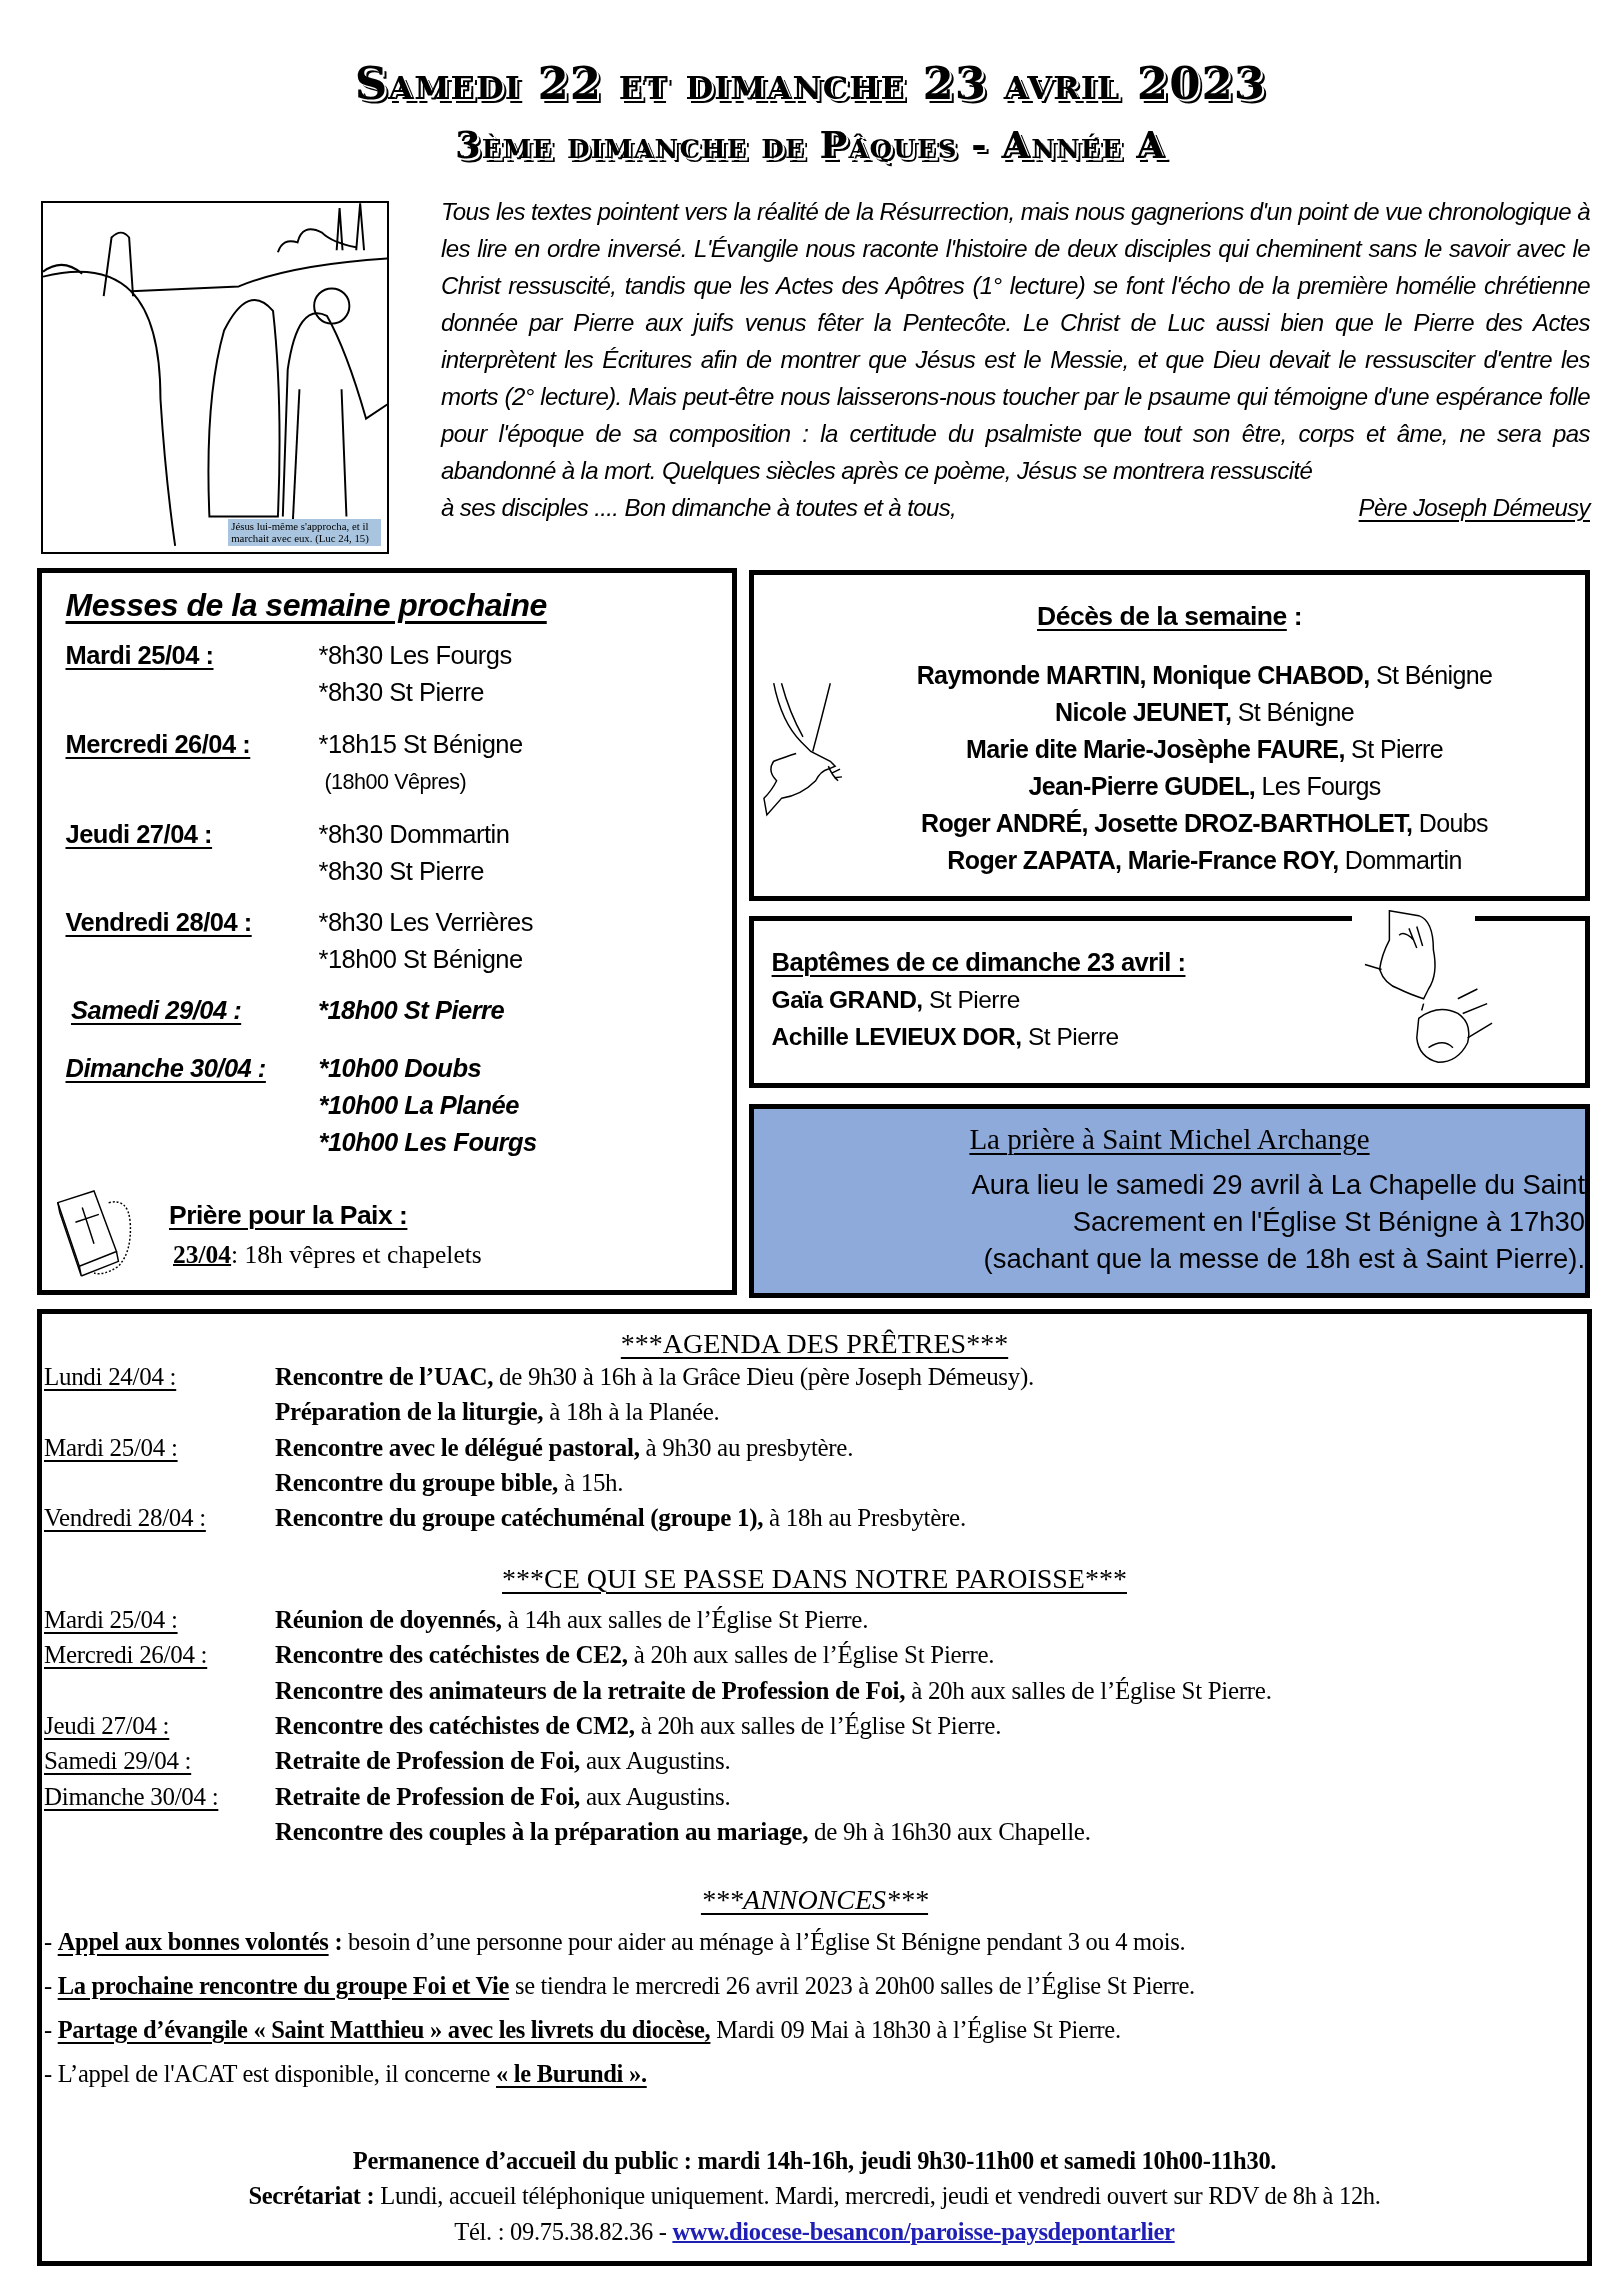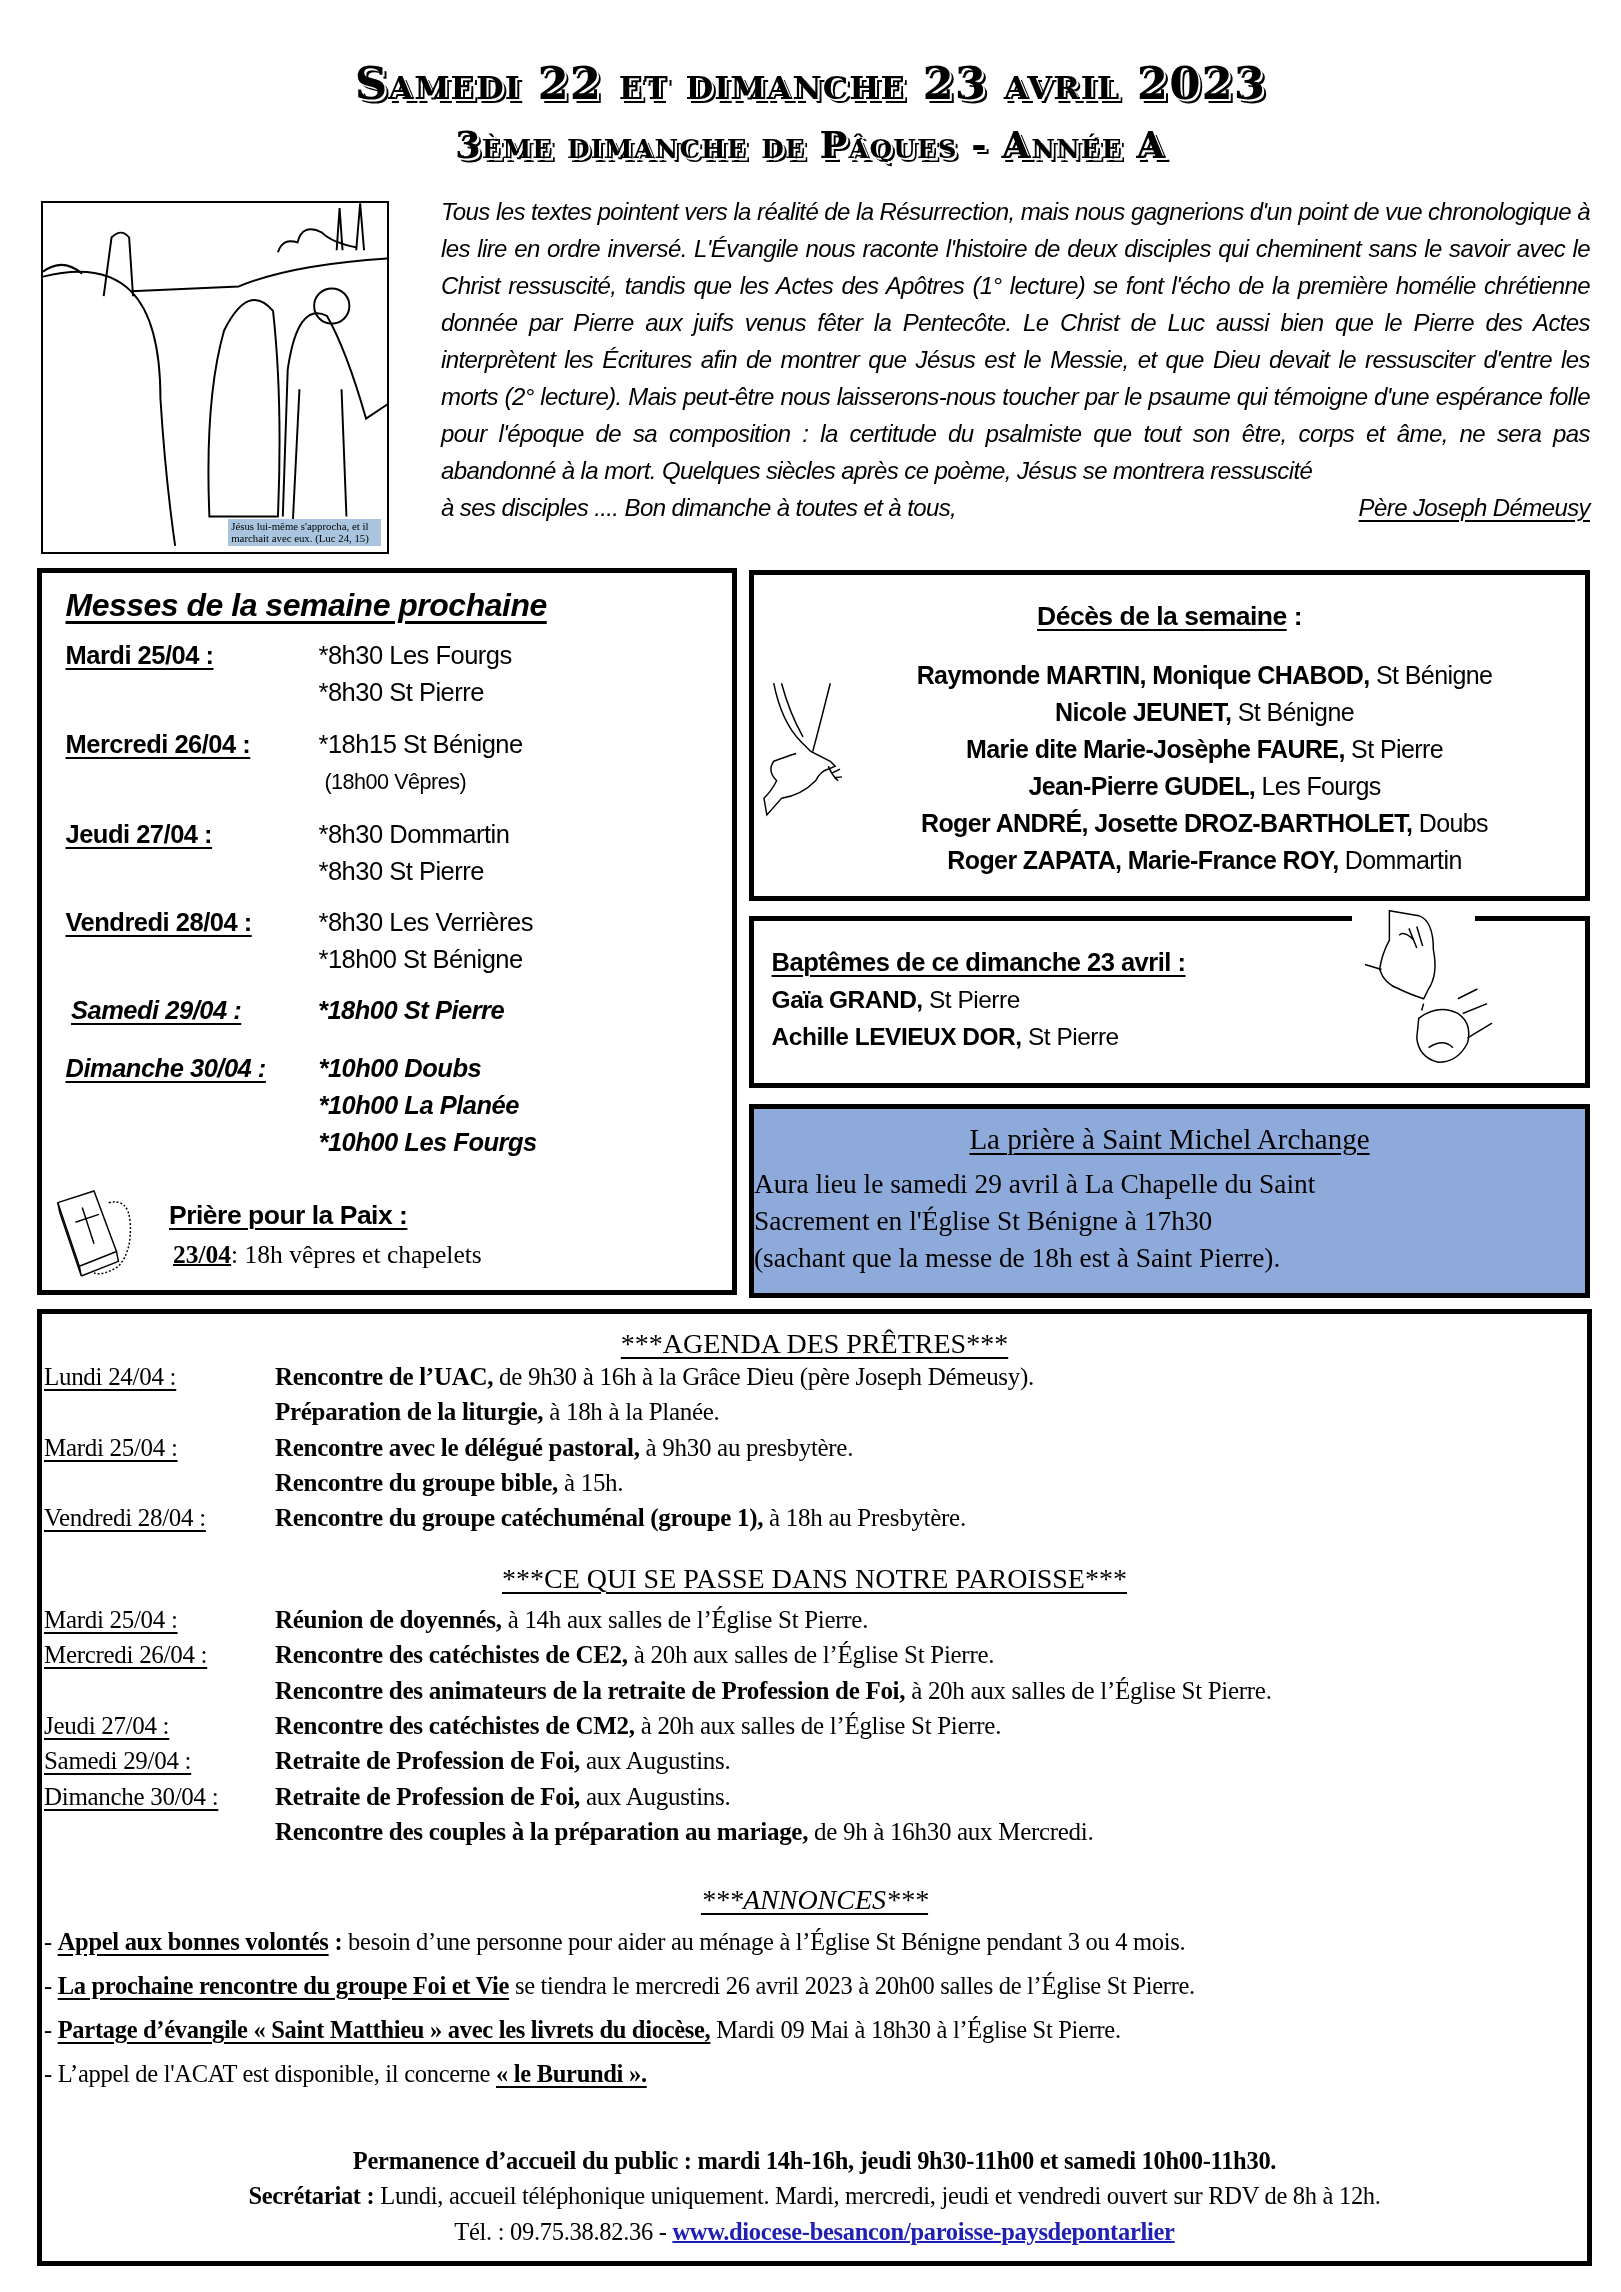--- a/index.html
+++ b/index.html
@@ -51,21 +51,21 @@
   .dove { position: absolute; left: 7.8px; top: 108px; width: 80px; width: 80px; height: 137px; }
 
   
   .bapt-gap { position: absolute; left: 598px; top: -7.8px; width: 123px; height: 9.8px; background: #fff; }
   .bapt-title { position: absolute; left: 17.6px; top: 27.4px; font-family: "Liberation Sans", sans-serif; font-weight: bold; font-size: 25.5px; text-decoration: underline; text-decoration-thickness: 2px; text-underline-offset: 3.9px; letter-spacing: -0.5px; }
   .bapt-row { position: absolute; left: 17.6px; font-family: "Liberation Sans", sans-serif; font-size: 24.5px; letter-spacing: -0.5px; }
   .bapt-icon { position: absolute; left: 606px; top: -19.6px; width: 137px; height: 176px; }
 
   
   .michel-title { position: absolute; left: 0; width: 100%; top: 13.7px; text-align: center; font-family: "Liberation Serif", serif; font-size: 29px; text-decoration: underline; text-decoration-thickness: 2px; text-underline-offset: 3.9px; }
-  .michel-text { position: absolute; left: 0; width: 100%; top: 57px; text-align: left; font-family: Liberation Serif, serif; font-size: 27.4px; line-height: 37px; }
+  .michel-text { position: absolute; left: 0; width: 100%; top: 57px; text-align: right; font-family: Liberation Sans, sans-serif; font-size: 27.4px; line-height: 37px; }
 
   
   .sec-title { position: absolute; left: 0; width: 100%; text-align: center; font-family: "Liberation Serif", serif; font-size: 28px; }
   .sec-title span { text-decoration: underline; text-decoration-thickness: 2px; text-underline-offset: 3.9px; }
   .agenda-row { position: absolute; left: 2px; display: flex; font-family: "Liberation Serif", serif; font-size: 25px; white-space: nowrap; letter-spacing: -0.3px; }
   .agenda-day { width: 231px; text-decoration: underline; text-decoration-thickness: 2px; text-underline-offset: 3.9px; }
   .agenda-day.blank { text-decoration: none; }
   .agenda-text b { font-weight: bold; }
   .annonce { position: absolute; left: 2px; font-family: "Liberation Serif", serif; font-size: 24.5px; white-space: nowrap; letter-spacing: -0.3px; }
   .annonce b.u { text-decoration: underline; text-decoration-thickness: 2px; text-underline-offset: 3.9px; }
@@ -257,21 +257,21 @@
   <div class="agenda-row" style="top:433px">
     <div class="agenda-day">Samedi 29/04 :</div>
     <div class="agenda-text"><b>Retraite de Profession de Foi,</b><span> aux Augustins.</span></div>
   </div>
   <div class="agenda-row" style="top:469px">
     <div class="agenda-day">Dimanche 30/04 :</div>
     <div class="agenda-text"><b>Retraite de Profession de Foi,</b><span> aux Augustins.</span></div>
   </div>
   <div class="agenda-row" style="top:504px">
     <div class="agenda-day blank"></div>
-    <div class="agenda-text"><b>Rencontre des couples à la préparation au mariage,</b><span> de 9h à 16h30 aux Mercredi.</span></div>
+    <div class="agenda-text"><b>Rencontre des couples à la préparation au mariage,</b><span> de 9h à 16h30 aux Chapelle.</span></div>
   </div>
 
   <div class="sec-title" style="top:570px; font-style:italic"><span>***ANNONCES***</span></div>
   <div class="annonce" style="top:614px">
     <span>- </span><b class="u">Appel aux bonnes volontés</b><b> :</b><span> besoin d’une personne pour aider au ménage à l’Église St Bénigne pendant 3 ou 4 mois.</span>
   </div>
   <div class="annonce" style="top:658px">
     <span>- </span><b class="u">La prochaine rencontre du groupe Foi et Vie</b><span> se tiendra le mercredi 26 avril 2023 à 20h00 salles de l’Église St Pierre.</span>
   </div>
   <div class="annonce" style="top:702px">

